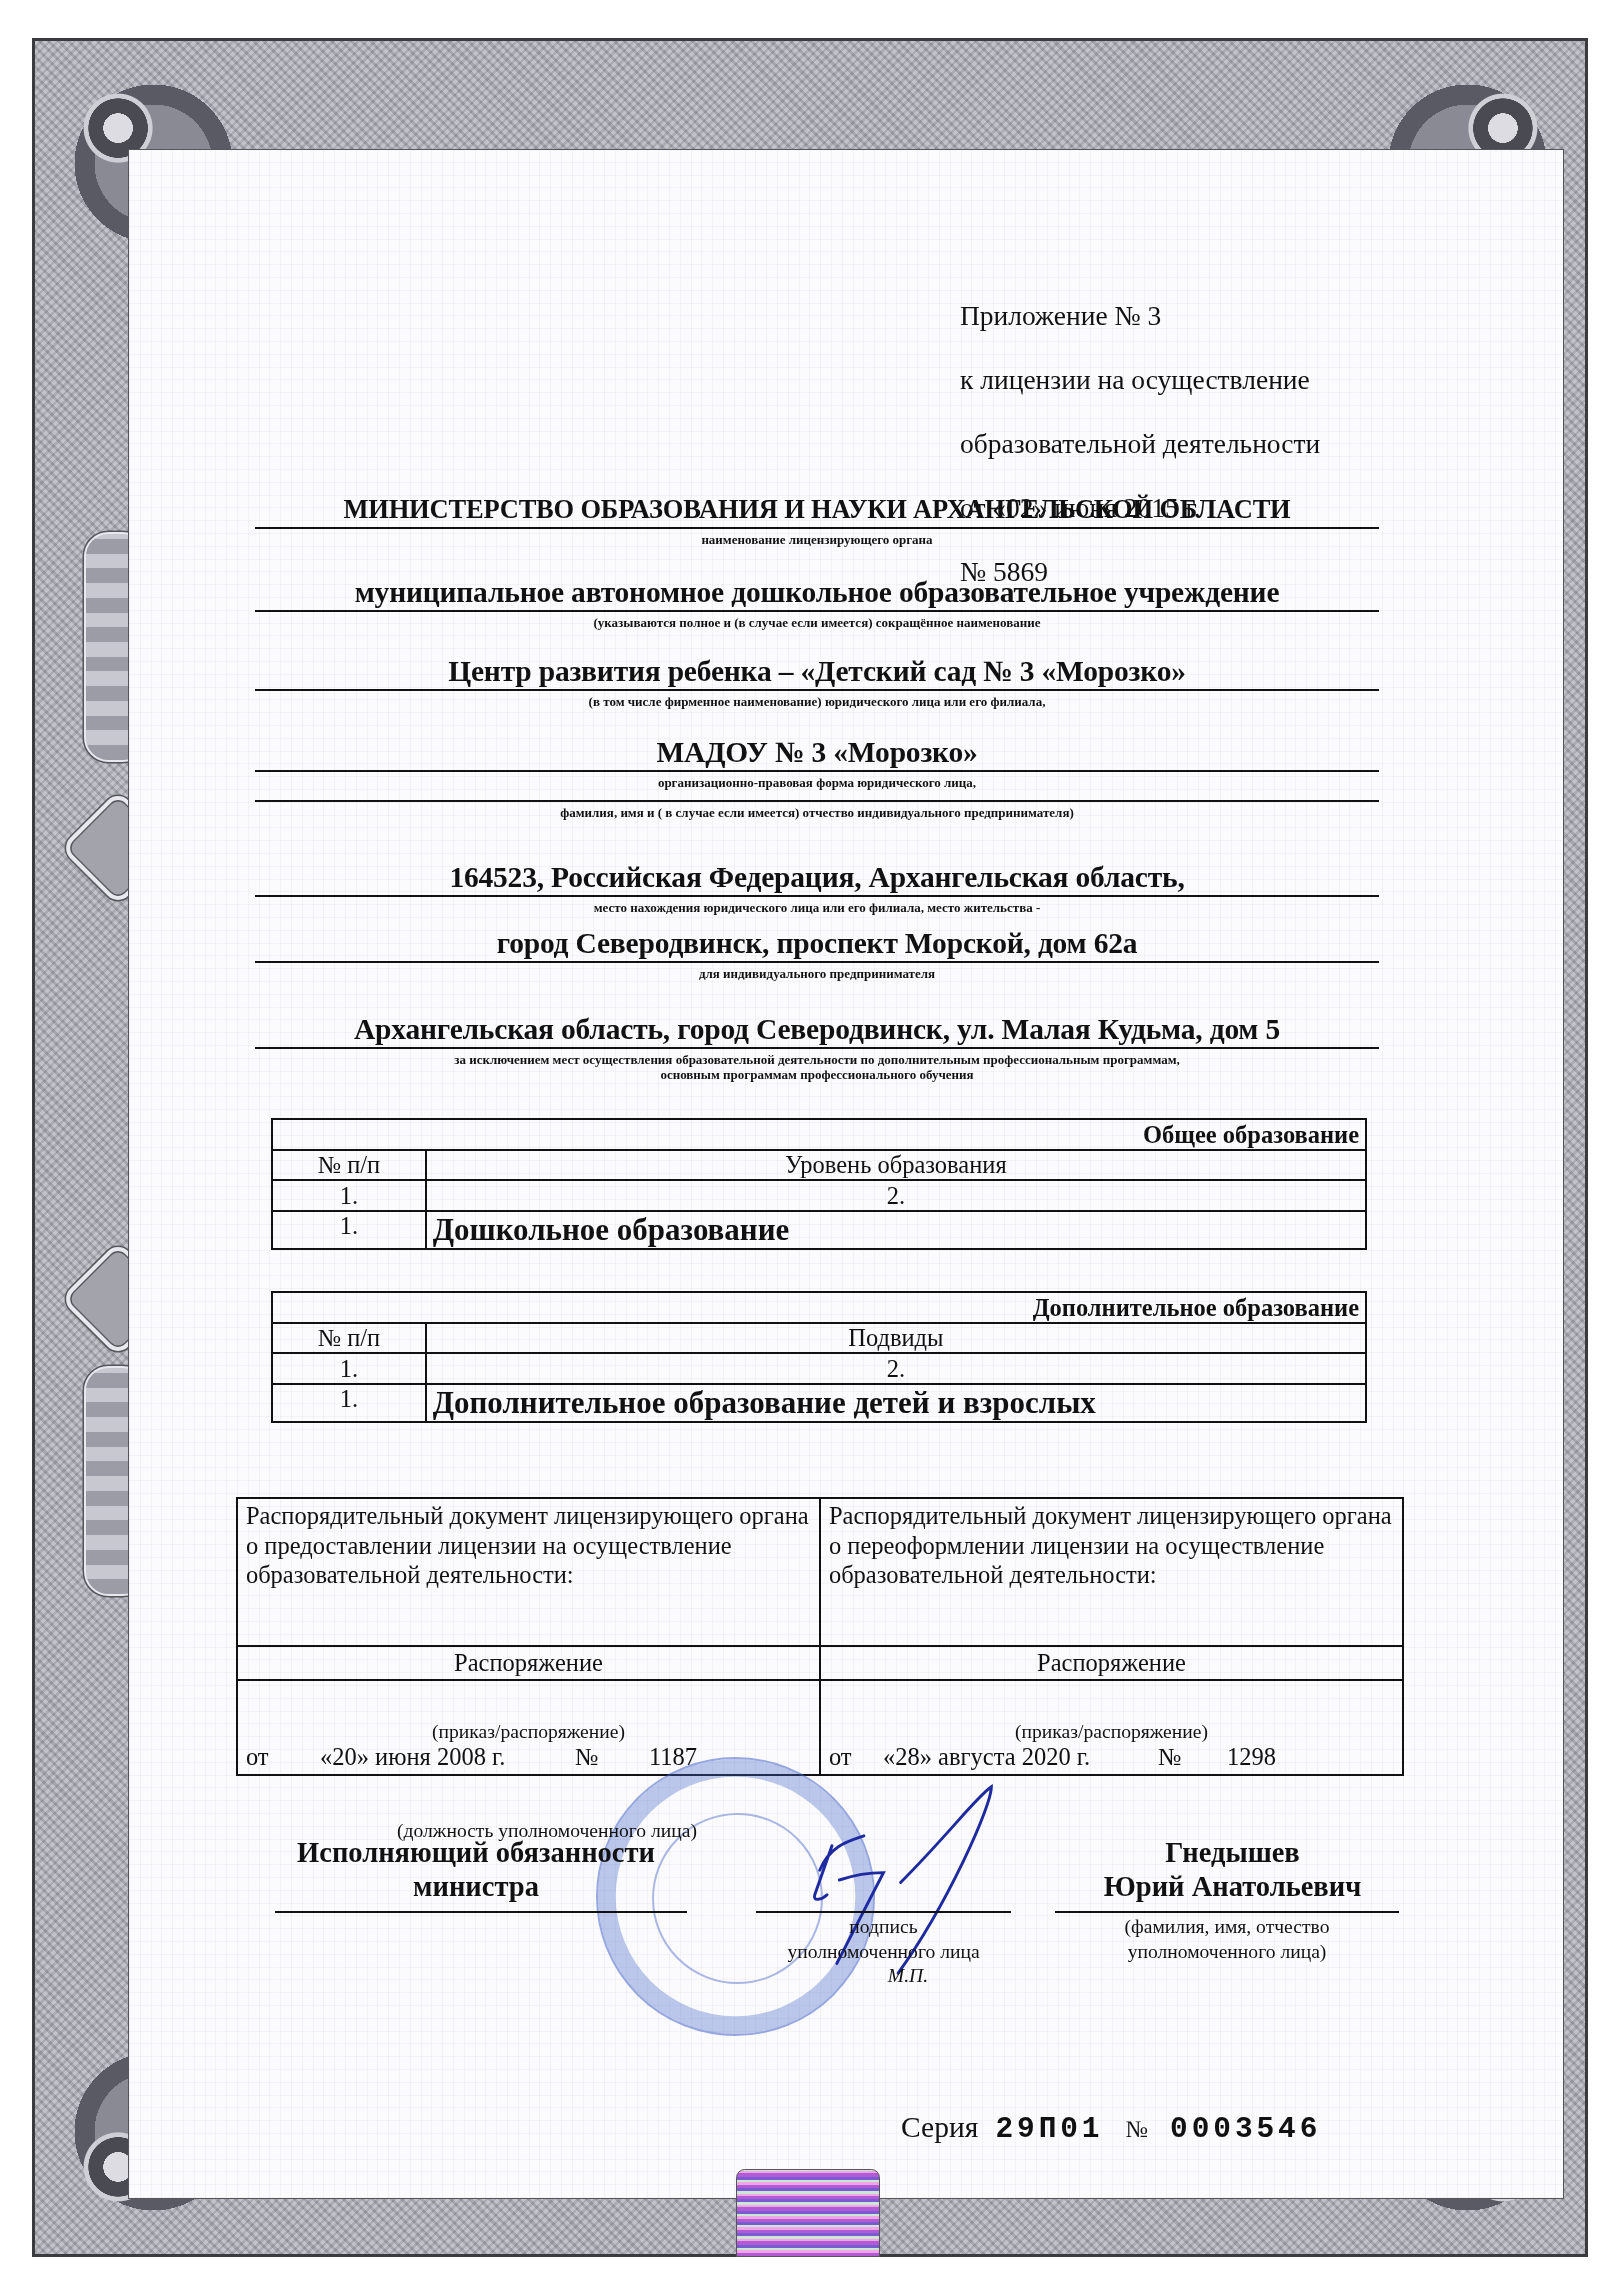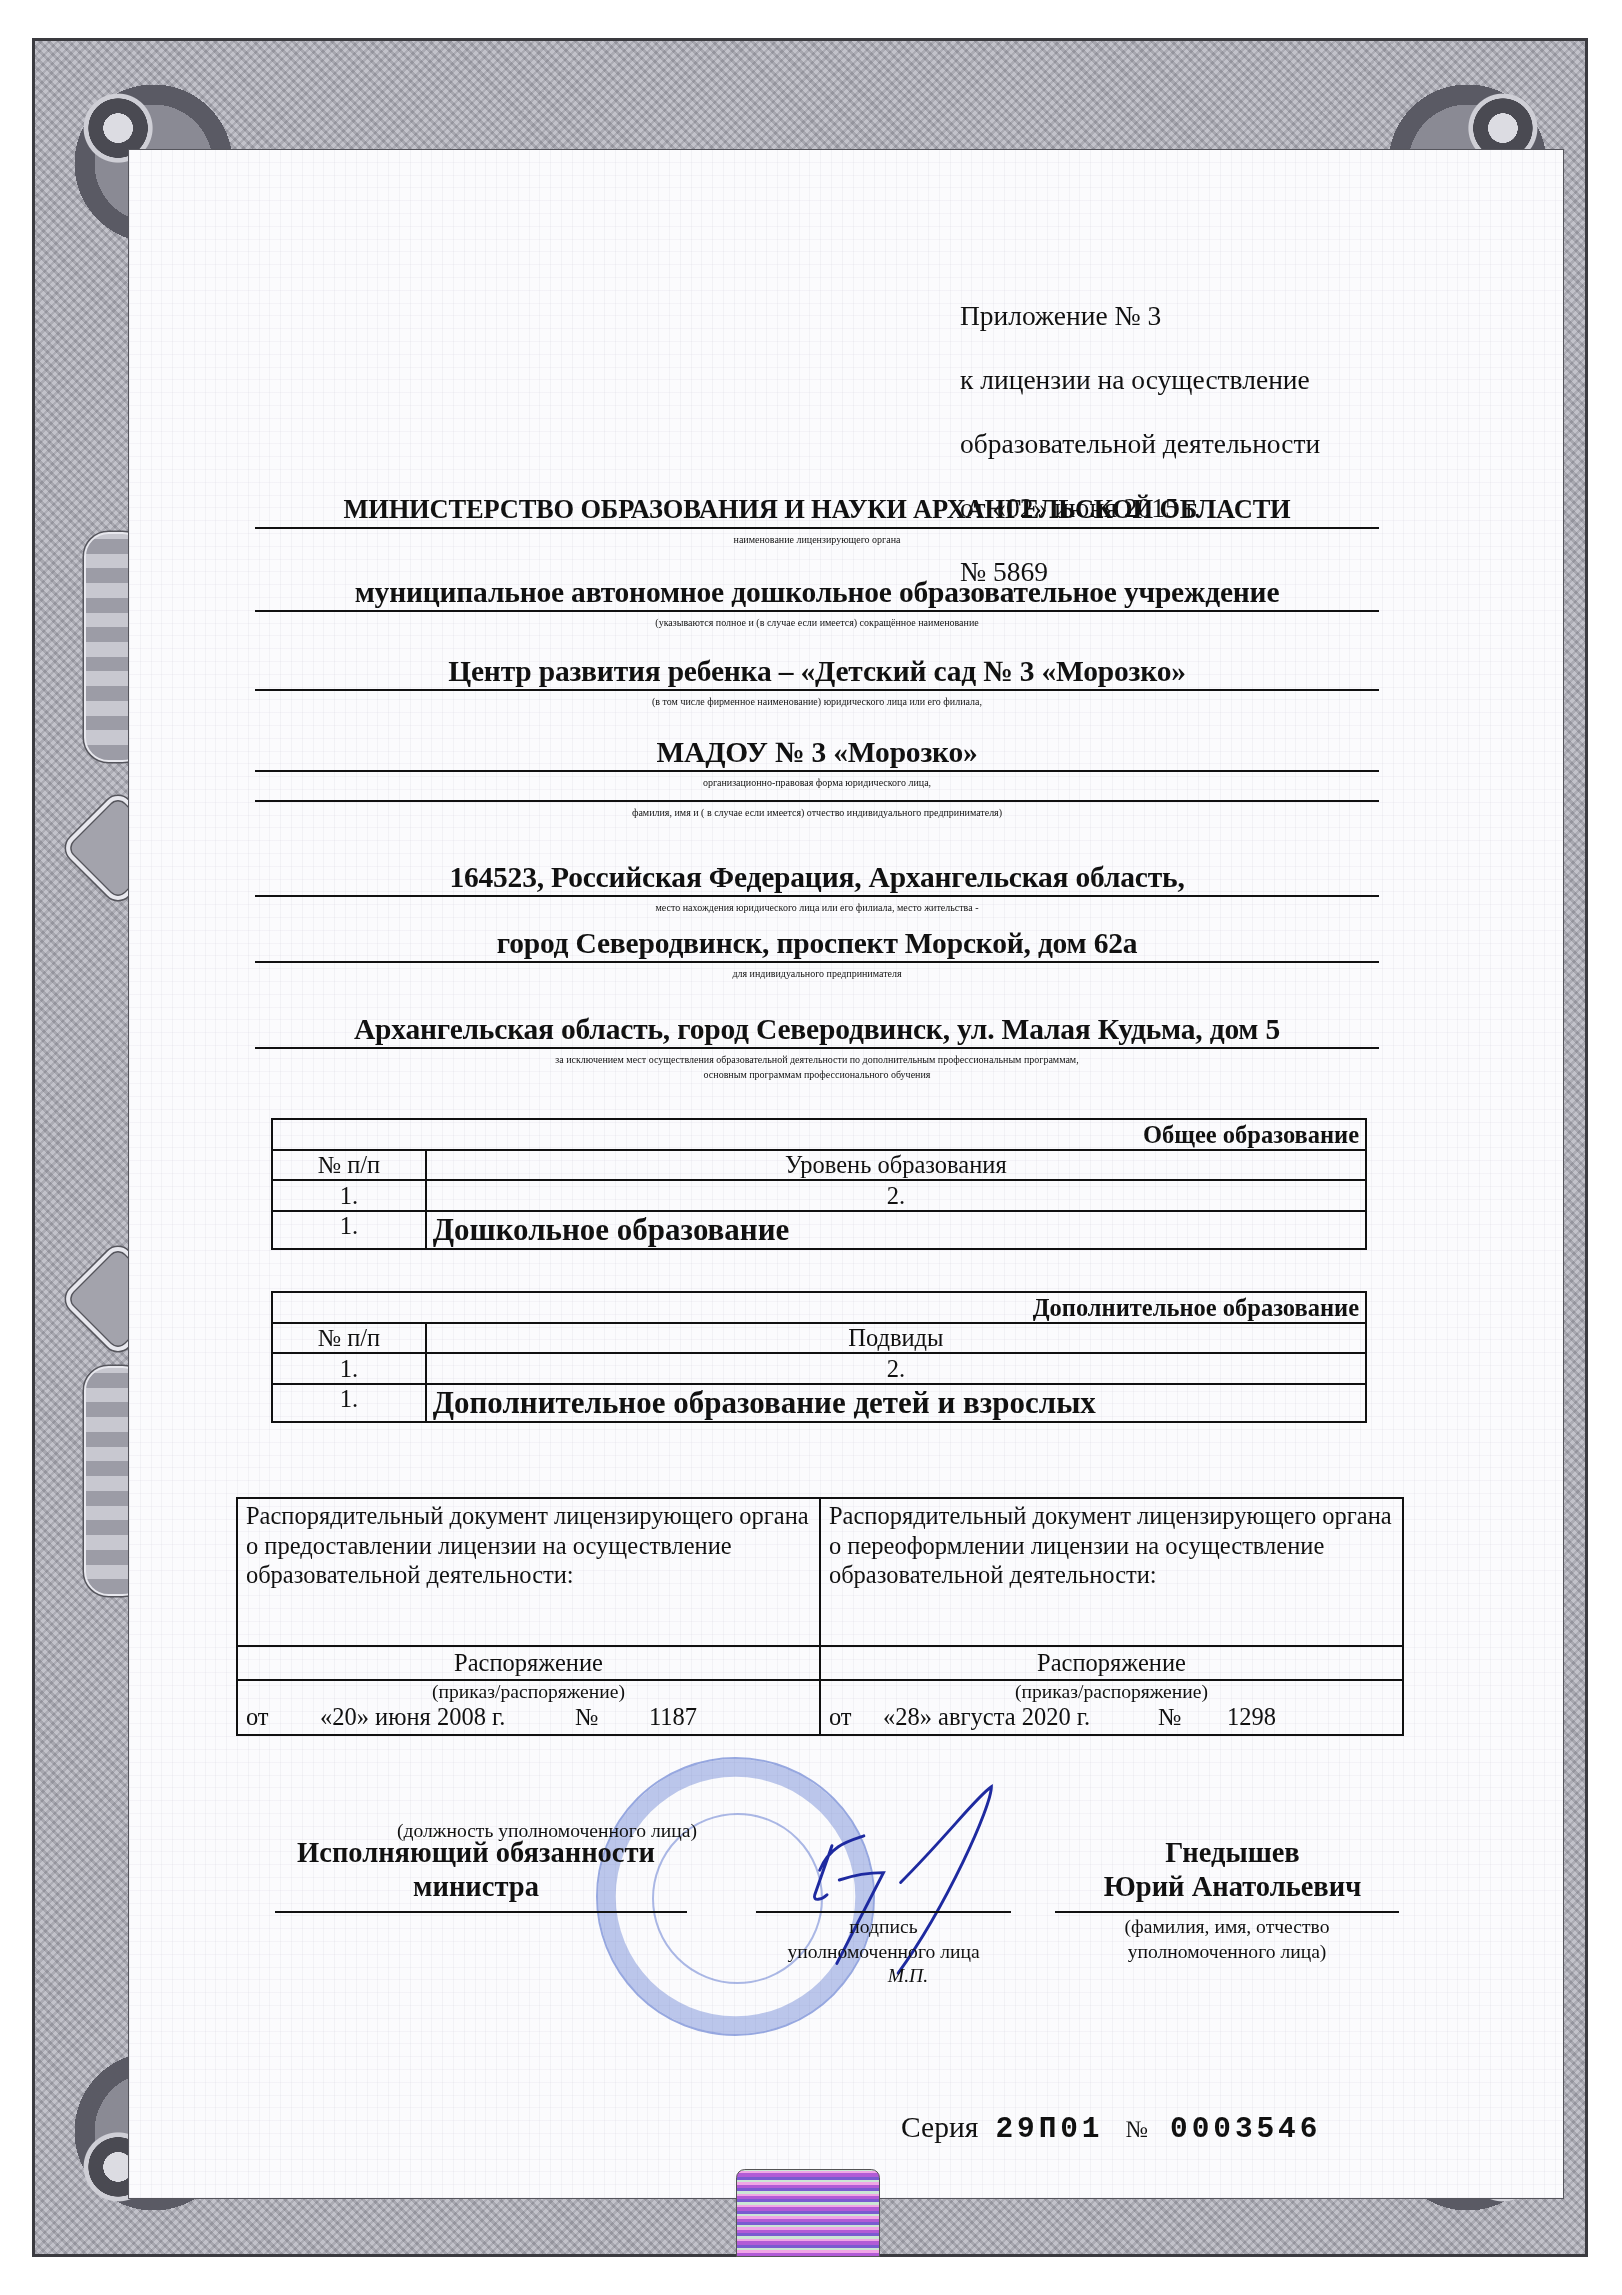--- a/index.html
+++ b/index.html
@@ -79,21 +79,21 @@
 
   .appendix {
     left: 960px; top: 268px; font-size: 27.5px; line-height: 32px;
     white-space: pre-line;
   }
   .appendix div { white-space: nowrap; }
 
   .field { position: absolute; left: 255px; width: 1124px; text-align: center; }
   .field .value { font-weight: bold; font-size: 29.5px; line-height: 36px; white-space: nowrap; letter-spacing: -0.2px; }
   .field .rule { height: 0; border-top: 2.5px solid #111; margin: 0 auto; width: 1124px; }
-  .field .caption { font-size: 10px; line-height: 14.7px; margin-top: 3.9px; white-space: nowrap; font-weight: normal; }
+  .field .caption { font-size: 13px; line-height: 14.7px; margin-top: 3.9px; white-space: nowrap; font-weight: bold; }
   .field .caption-multi div { white-space: nowrap; }
 
   table.lic {
     position: absolute; left: 271px; width: 1096px;
     border-collapse: collapse; font-size: 24.5px;
   }
   table.lic td {
     border: 2px solid #111; padding: 0 5.9px; height: 28.5px; line-height: 27.5px;
     vertical-align: middle;
   }
@@ -103,21 +103,21 @@
   table.lic td.big { font-weight: bold; font-size: 31px; text-align: left; height: 36px; }
 
   table.orders {
     position: absolute; left: 236px; top: 1497px; width: 1168px;
     border-collapse: collapse; font-size: 24.5px;
   }
   table.orders td { border: 2px solid #111; padding: 2px 7.9px; line-height: 29.5px; vertical-align: top; width: 50%; }
   table.orders td.head { height: 142px; }
   table.orders td.kind { text-align: center; padding: 1px 4.9px; }
   table.orders td.date { padding: 0 7.9px 2.9px; }
-  .orders .hint { text-align: center; font-size: 19.6px; line-height: 21.6px; }
+  .orders .hint { text-align: center; font-size: 19.6px; line-height: 21.6px; margin-top: 40px; }
   .orders .date-line { display: flex; white-space: nowrap; }
   .orders .date-line span { display: inline-block; }
 
   .sig-title { left: 255px; top: 1836px; width: 442px; text-align: center; font-weight: bold; font-size: 28.5px; line-height: 34px; font-family: Liberation Serif, serif; }
   .sig-rule { position: absolute; height: 0; border-top: 2.5px solid #111; }
   .sig-caption { font-size: 19.6px; line-height: 24.5px; text-align: center; }
   .sig-name { left: 1041px; top: 1836px; width: 383px; text-align: center; font-weight: bold; font-size: 28.5px; line-height: 34px; }
 
   .stamp {
     position: absolute; left: 596px; top: 1757px; width: 275px; height: 275px;

